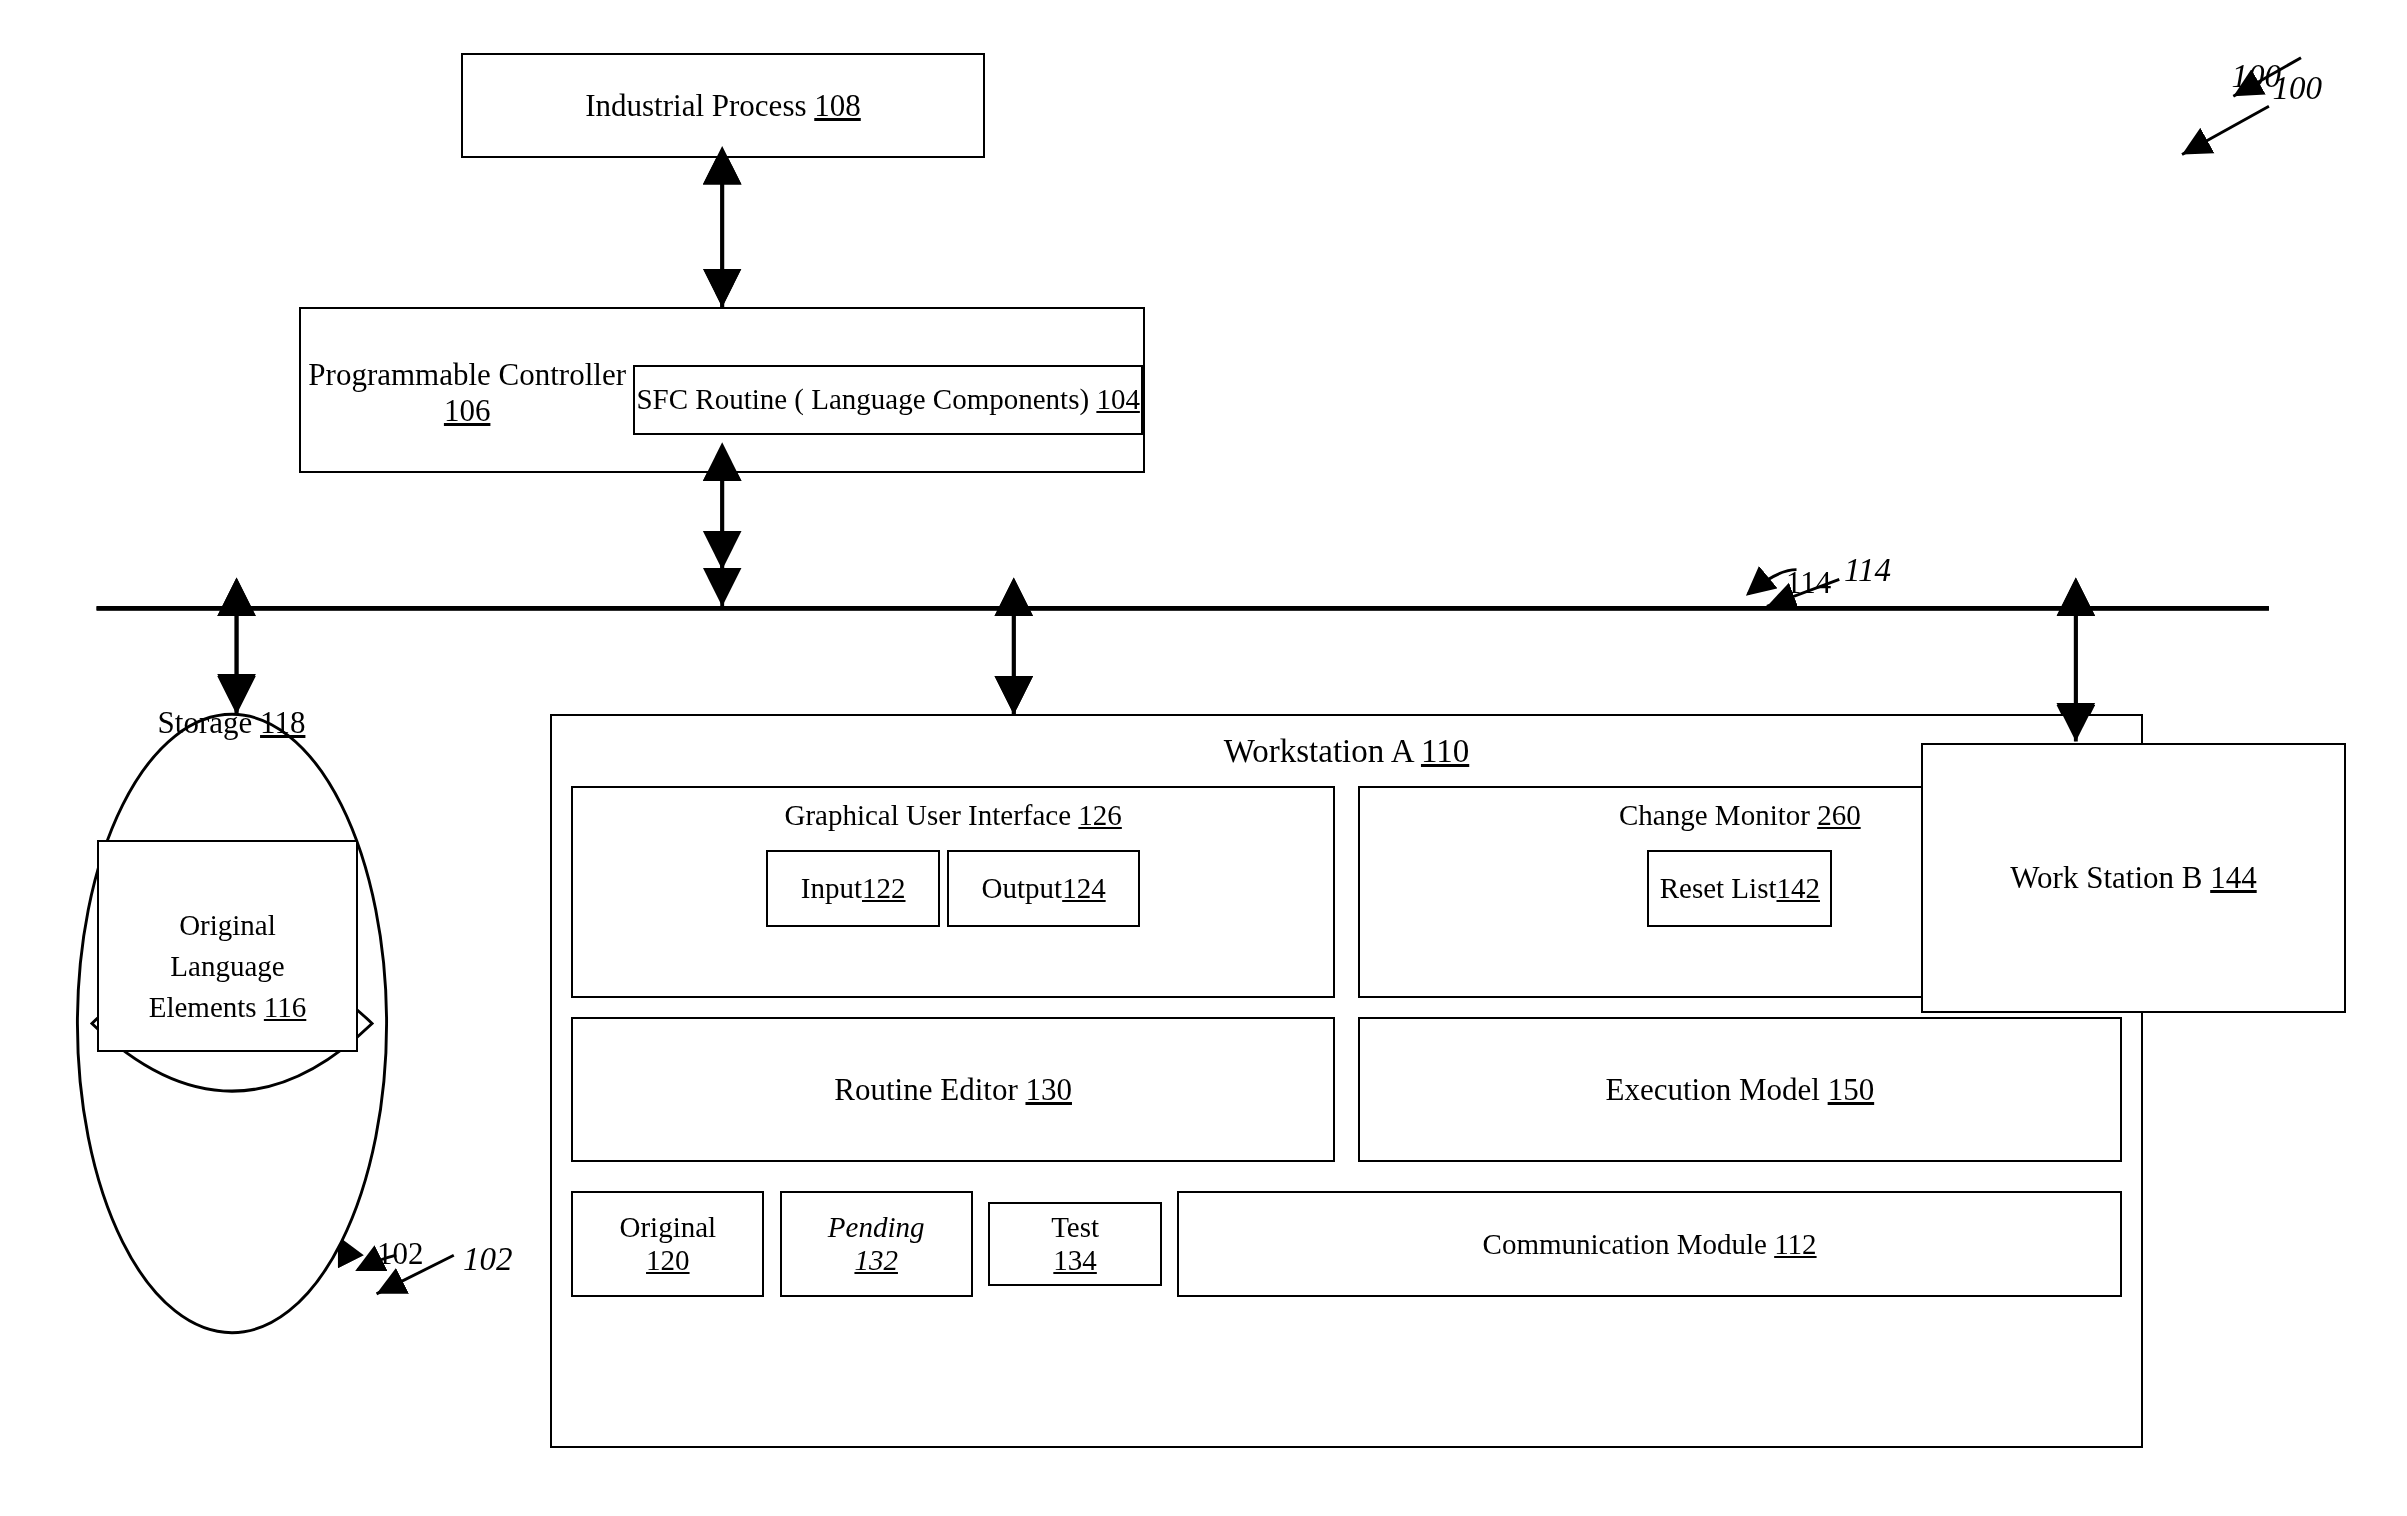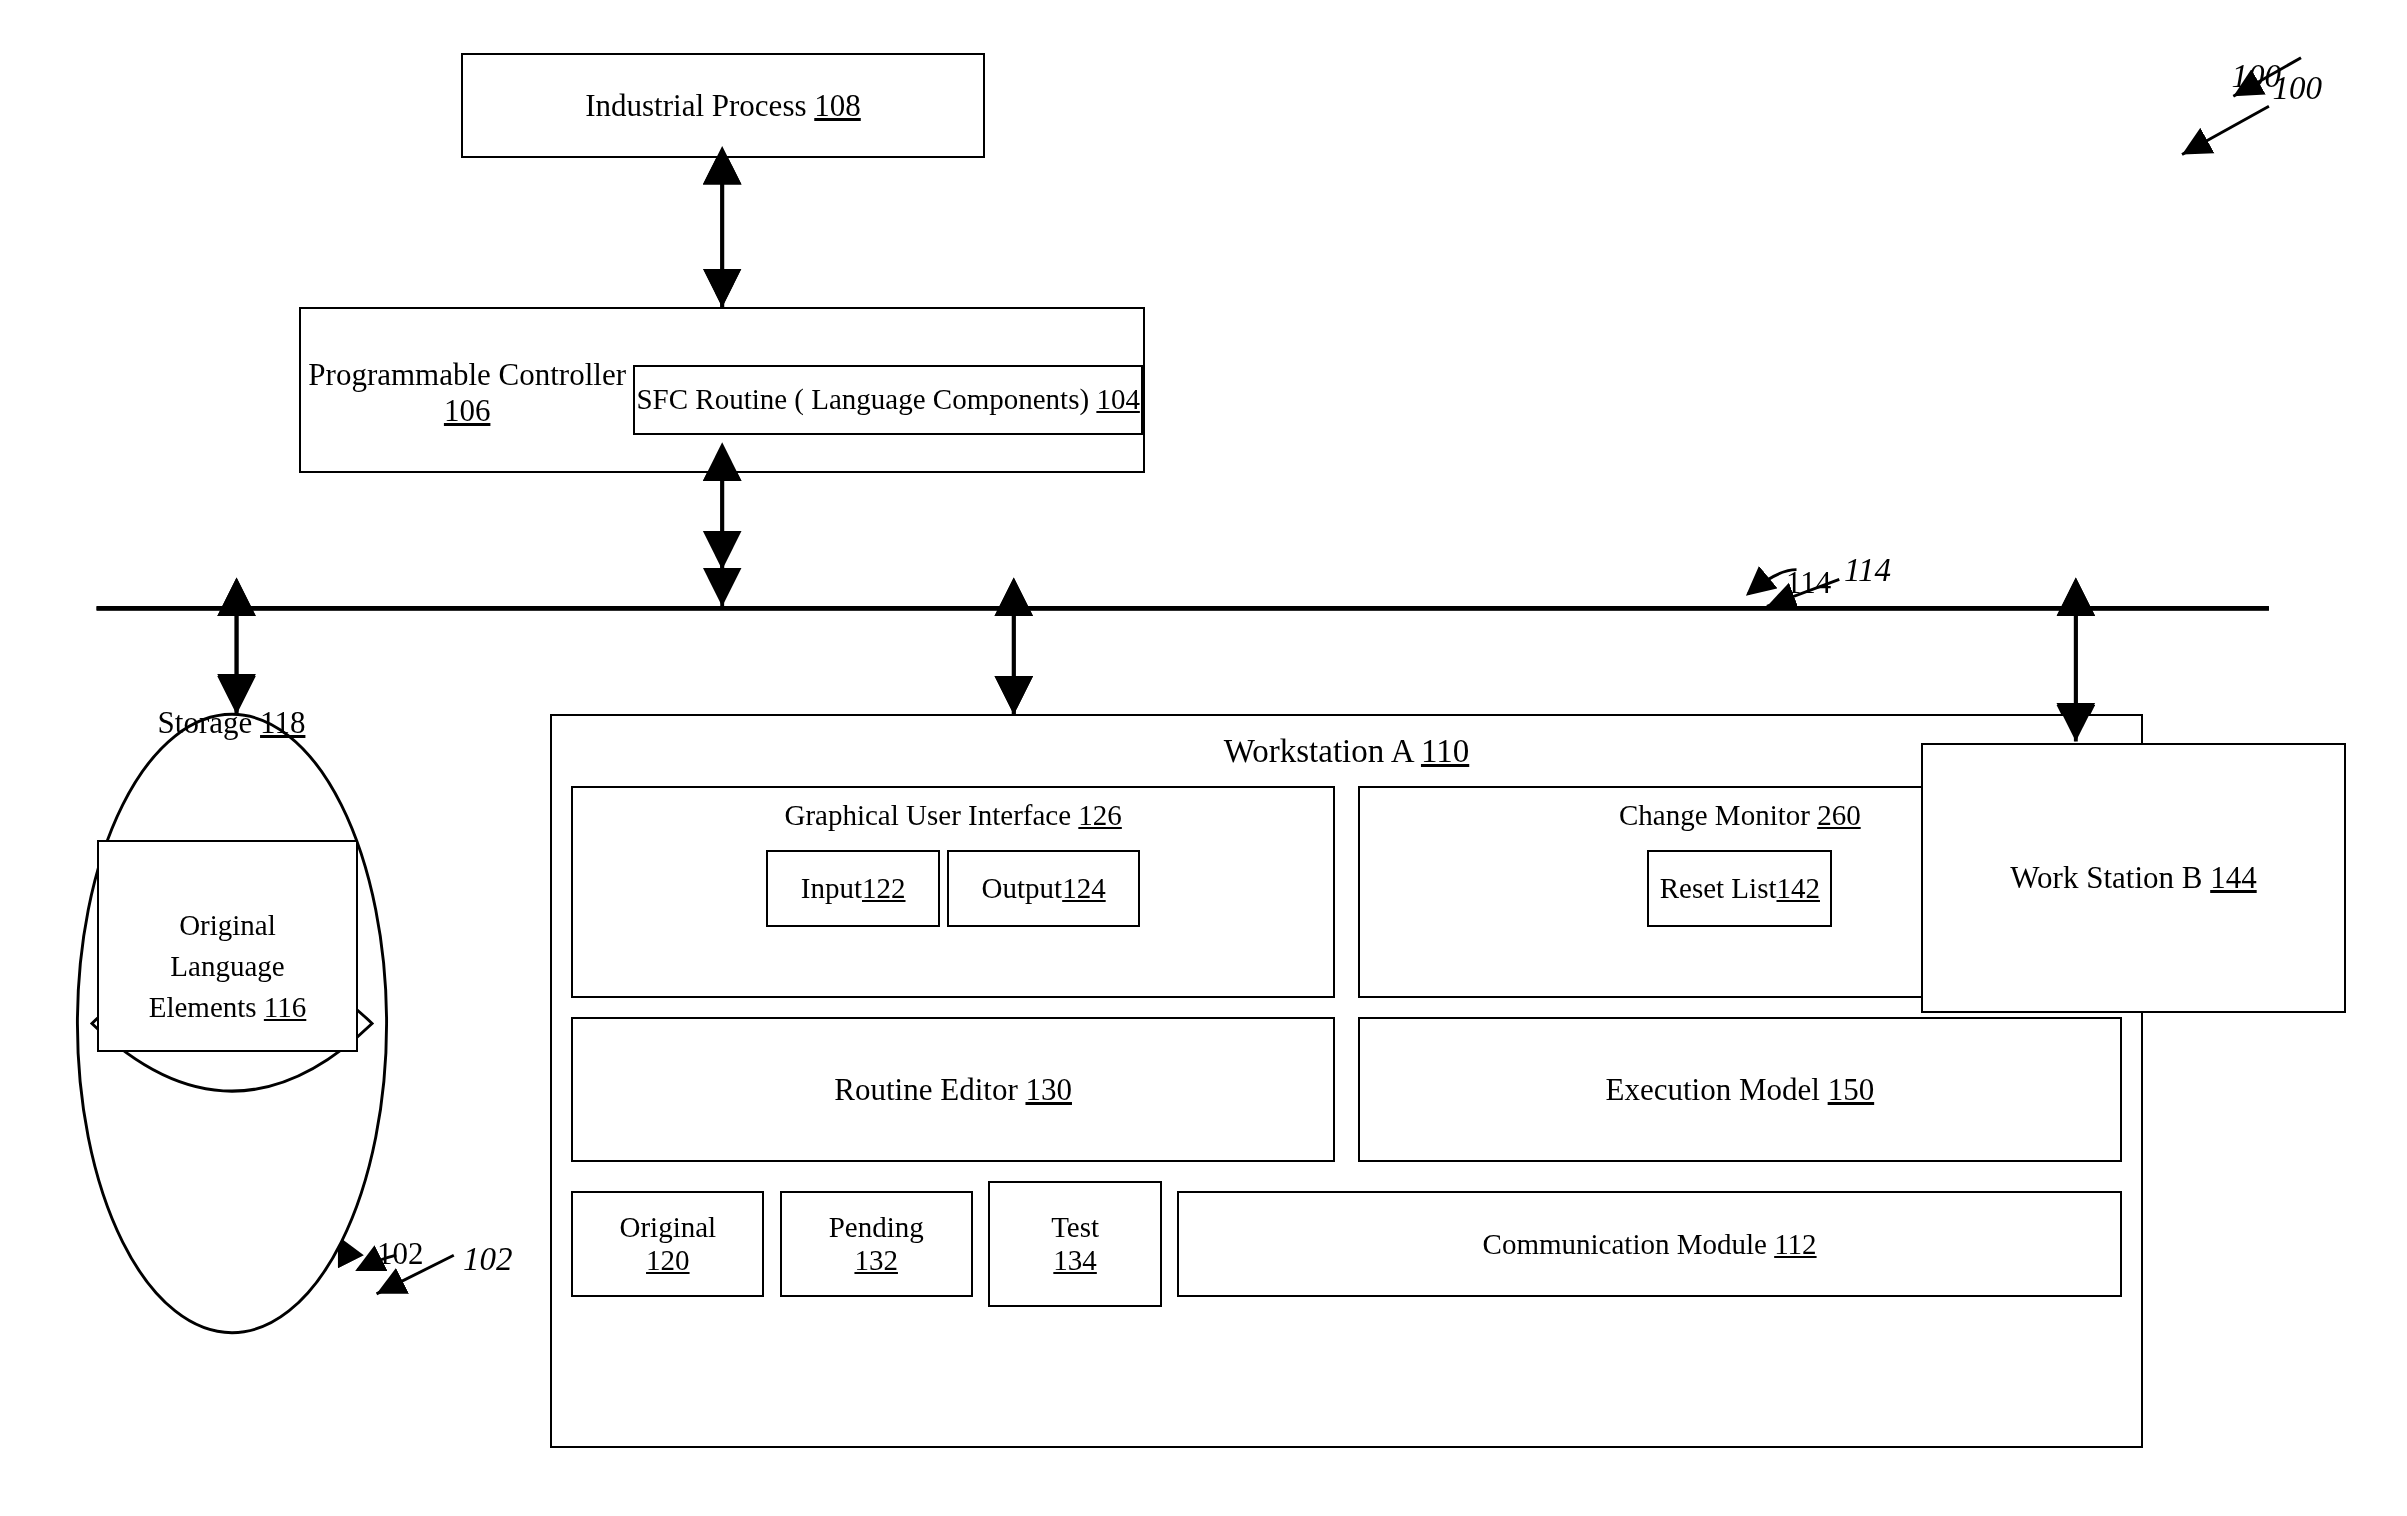--- a/index.html
+++ b/index.html
@@ -233,27 +233,27 @@
       </div>
     </div>
 
     <div style="display:flex; flex-direction:row; gap:15.4px; width:100%; height:126px; align-items:center;">
       <div class="box-inner" style="position:relative; width:193px; height:106px; flex-direction:column;">
         <span style="text-align:center;">
           <span>Original</span><br>
           <span class="underline">120</span>
         </span>
       </div>
-      <div class="box-inner" style="position:relative; width:193px; height:106px; flex-direction:column;">
+      <div class="box-inner" style="position:relative; width:193px; height:106px; flex-direction:column;font-style:italic;">
         <span style="text-align:center;">
           <span>Pending</span><br>
           <span class="underline">132</span>
         </span>
       </div>
-      <div class="box-inner" style="position:relative; width:174px; height:126px; flex-direction:column;">
+      <div class="box-inner" style="position:relative; width:174px; height:84px; flex-direction:column;">
         <span style="text-align:center;">
           <span>Test</span><br>
           <span class="underline">134</span>
         </span>
       </div>
       <div class="box-inner" style="position:relative; flex:1; height:106px;">
         <span>
           <span>Communication Module</span>
           <span> </span><span class="underline">112</span>
         </span>

